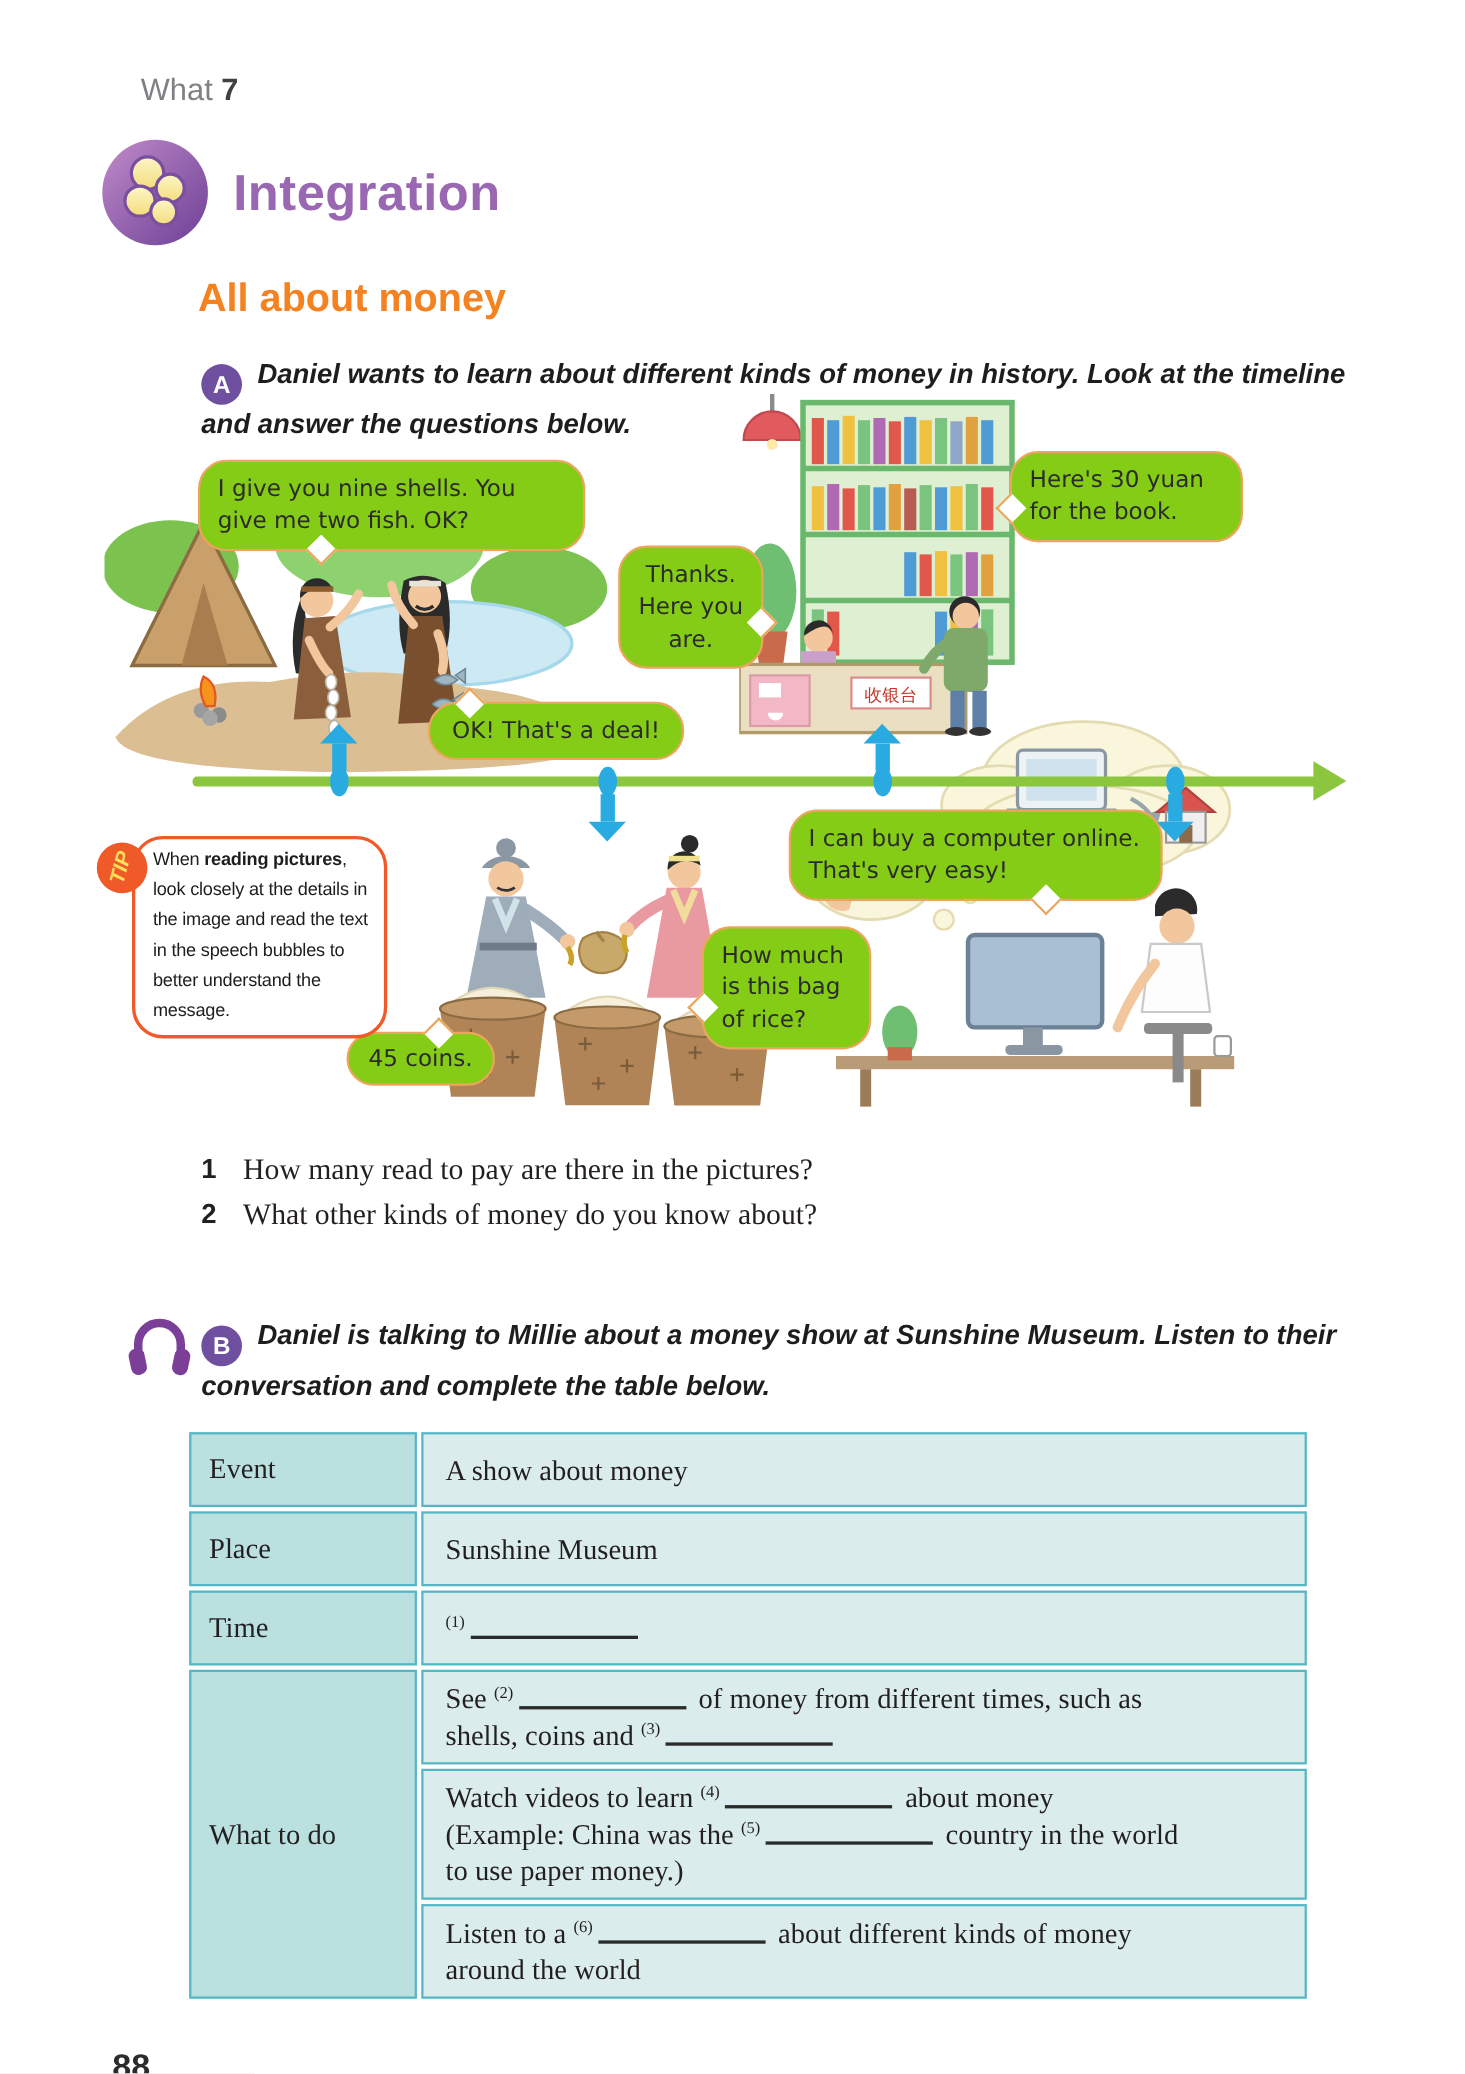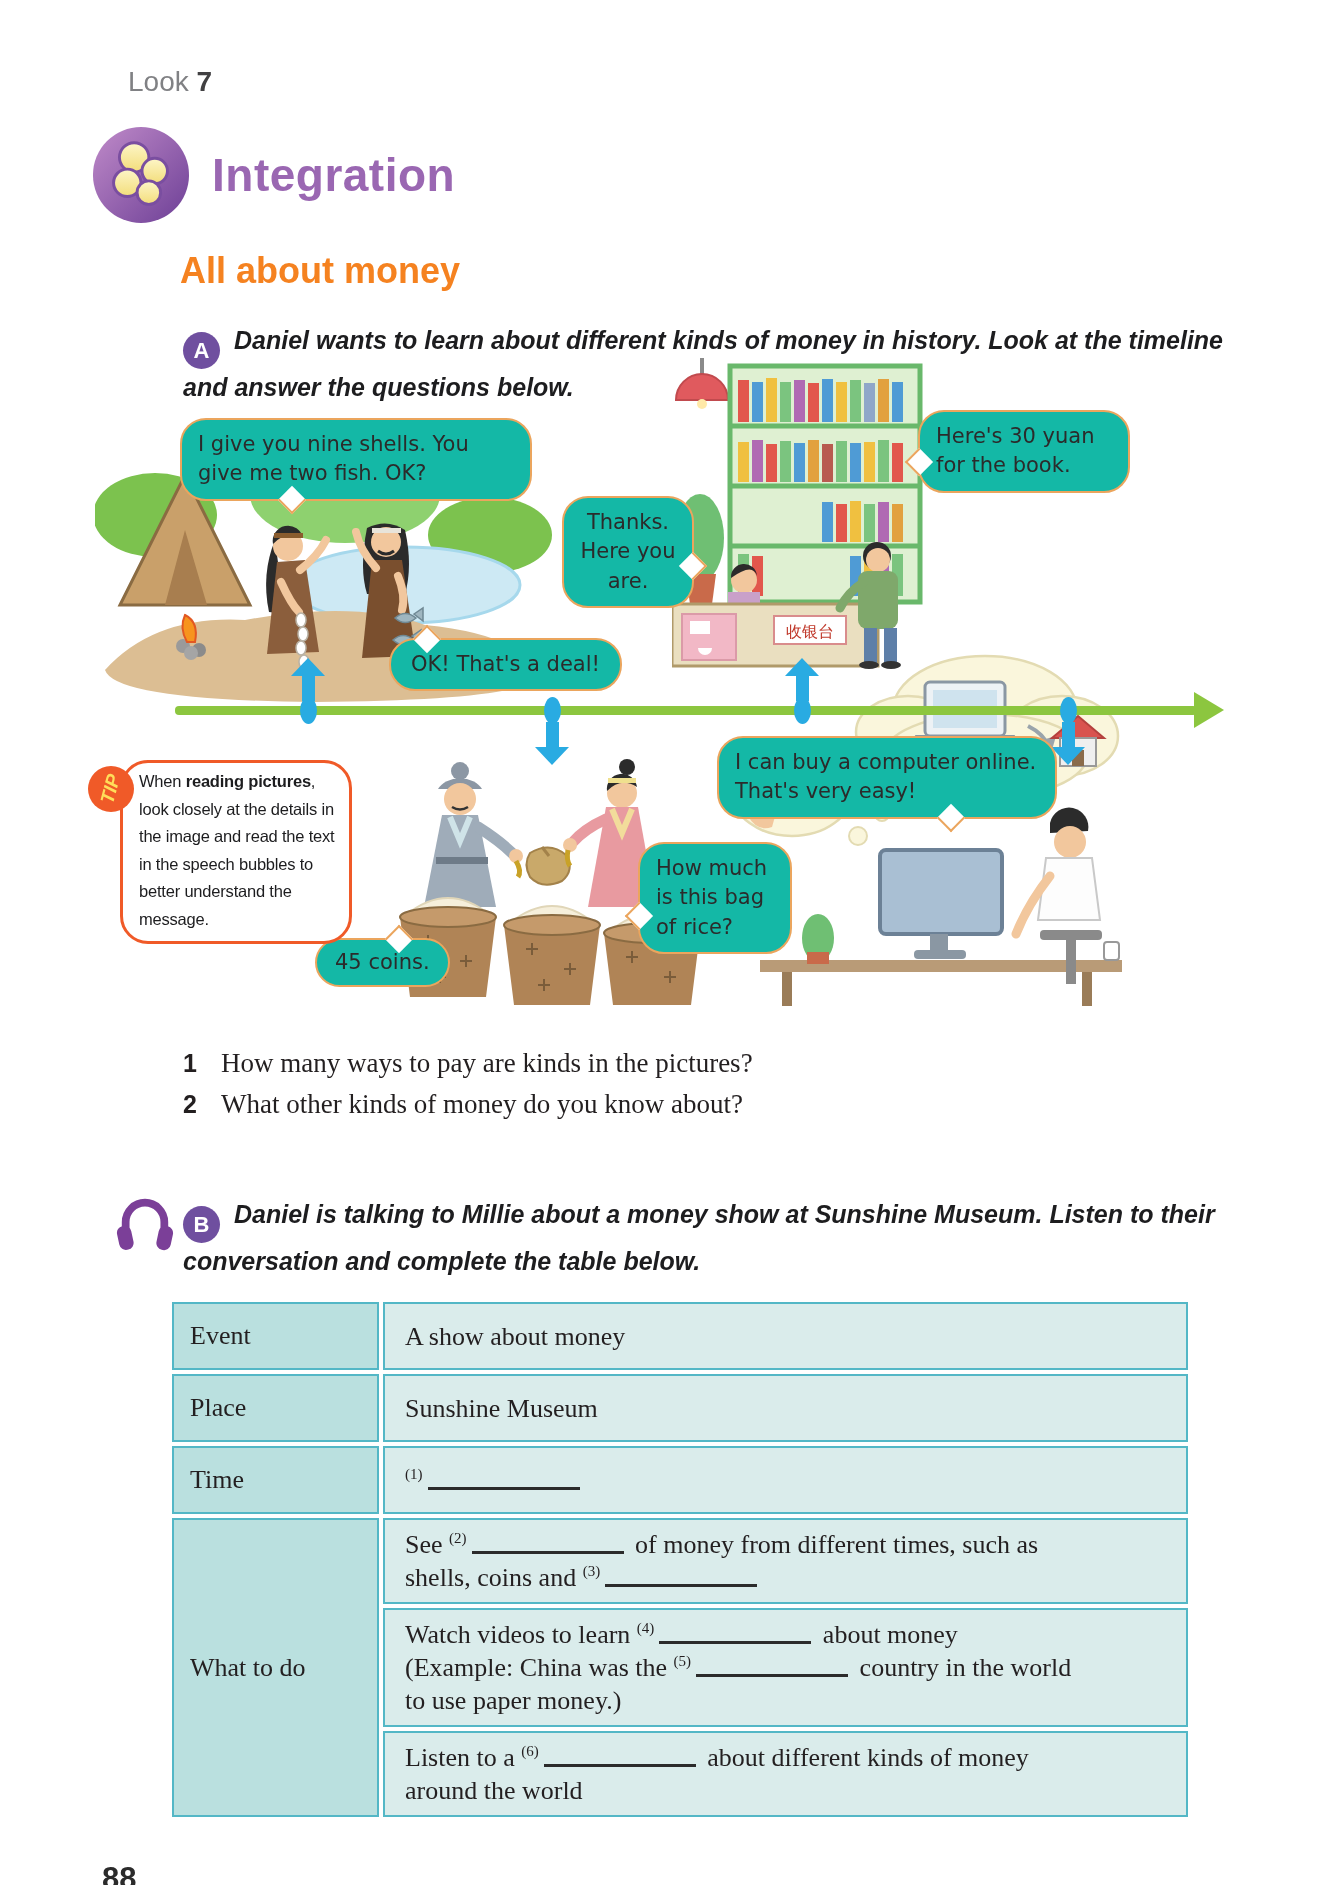--- a/index.html
+++ b/index.html
@@ -30,21 +30,21 @@
   .headphones{left:116px;top:1192px;width:58px;height:62px;}
 
   
   .scene{z-index:1;}
   .sc1{left:95px;top:400px;width:460px;height:310px;}
   .sc2{left:672px;top:358px;width:260px;height:312px;}
   .sc3{left:390px;top:755px;width:320px;height:250px;}
   .sc4{left:730px;top:630px;width:400px;height:378px;}
 
   
-  .bubble{position:absolute;z-index:5;background:#14b8a6;border:2.5px solid var(--bubble-border);
+  .bubble{position:absolute;z-index:5;background:#84cc16;border:2.5px solid var(--bubble-border);
     border-radius:26px;padding:10px 16px;font-family:"DejaVu Sans",sans-serif;font-size:21px;
     line-height:1.4;color:#2b2b2b;box-sizing:border-box;}
   .bubble::after{content:"";position:absolute;width:18px;height:18px;background:#fff;
     border:2.5px solid var(--bubble-border);transform:rotate(45deg);}
   .tail-b::after{border-top:none;border-left:none;bottom:-11px;}
   .tail-t::after{border-bottom:none;border-right:none;top:-11px;}
   .tail-l::after{border-top:none;border-right:none;left:-11px;}
   .tail-r::after{border-bottom:none;border-left:none;right:-11px;}
   .bub-shells{left:180px;top:418px;width:352px;}       .bub-shells::after{left:100px;}
   .bub-deal{left:389px;top:638px;white-space:nowrap;padding:10px 20px;} .bub-deal::after{left:26px;}
@@ -94,21 +94,21 @@
   .blank{display:inline-block;width:152px;height:3px;border-bottom:3px solid #2b2b2b;
     vertical-align:-1px;margin:0 5px;}
 
   .page-num{left:102px;top:1861px;font-size:31px;font-weight:bold;color:#2b2b2b;}
 </style>
 </head>
 <body>
 
 <div class="page">
 
-  <div class="abs unit"><span>Look</span> <b>7</b></div>
+  <div class="abs unit"><span>What</span> <b>7</b></div>
 
   <svg class="abs int-badge" viewBox="0 0 100 100">
     <defs>
       <linearGradient id="gp" x1="0" y1="0" x2="1" y2="1">
         <stop offset="0" stop-color="#C08BC9"></stop>
           <stop offset="1" stop-color="#6D3F96"></stop>
       </linearGradient>
       <linearGradient id="gy" x1="0" y1="0" x2="0" y2="1">
         <stop offset="0" stop-color="#FDF6C8"></stop>
           <stop offset="1" stop-color="#F3DD7A"></stop>
@@ -352,21 +352,21 @@
   <div class="bubble bub-thanks tail-r">Thanks. Here you are.</div>
   <div class="bubble bub-yuan tail-l">Here's 30 yuan for the book.</div>
   <div class="bubble bub-deal tail-t">OK! That's a deal!</div>
   <div class="bubble bub-coins tail-t">45 coins.</div>
   <div class="bubble bub-rice tail-l">How much is this bag of rice?</div>
   <div class="bubble bub-online tail-b">I can buy a computer online. That's very easy!</div>
 
   <div class="abs questions">
     <div class="q-row">
       <span class="q-num">1</span>
-      <span class="q-text">How many ways to pay are kinds in the pictures?</span>
+      <span class="q-text">How many read to pay are there in the pictures?</span>
     </div>
     <div class="q-row">
       <span class="q-num">2</span>
       <span class="q-text">What other kinds of money do you know about?</span>
     </div>
   </div>
 
   <svg class="abs headphones" viewBox="0 0 60 62">
     <path d="M10 42 V30 a20 20 0 0 1 40 0 V42" fill="none" stroke="#7B3F98" stroke-width="8" stroke-linecap="round"></path>
     <rect x="2" y="34" width="15" height="25" rx="7" fill="#7B3F98" transform="rotate(-12 9 46)"></rect>

